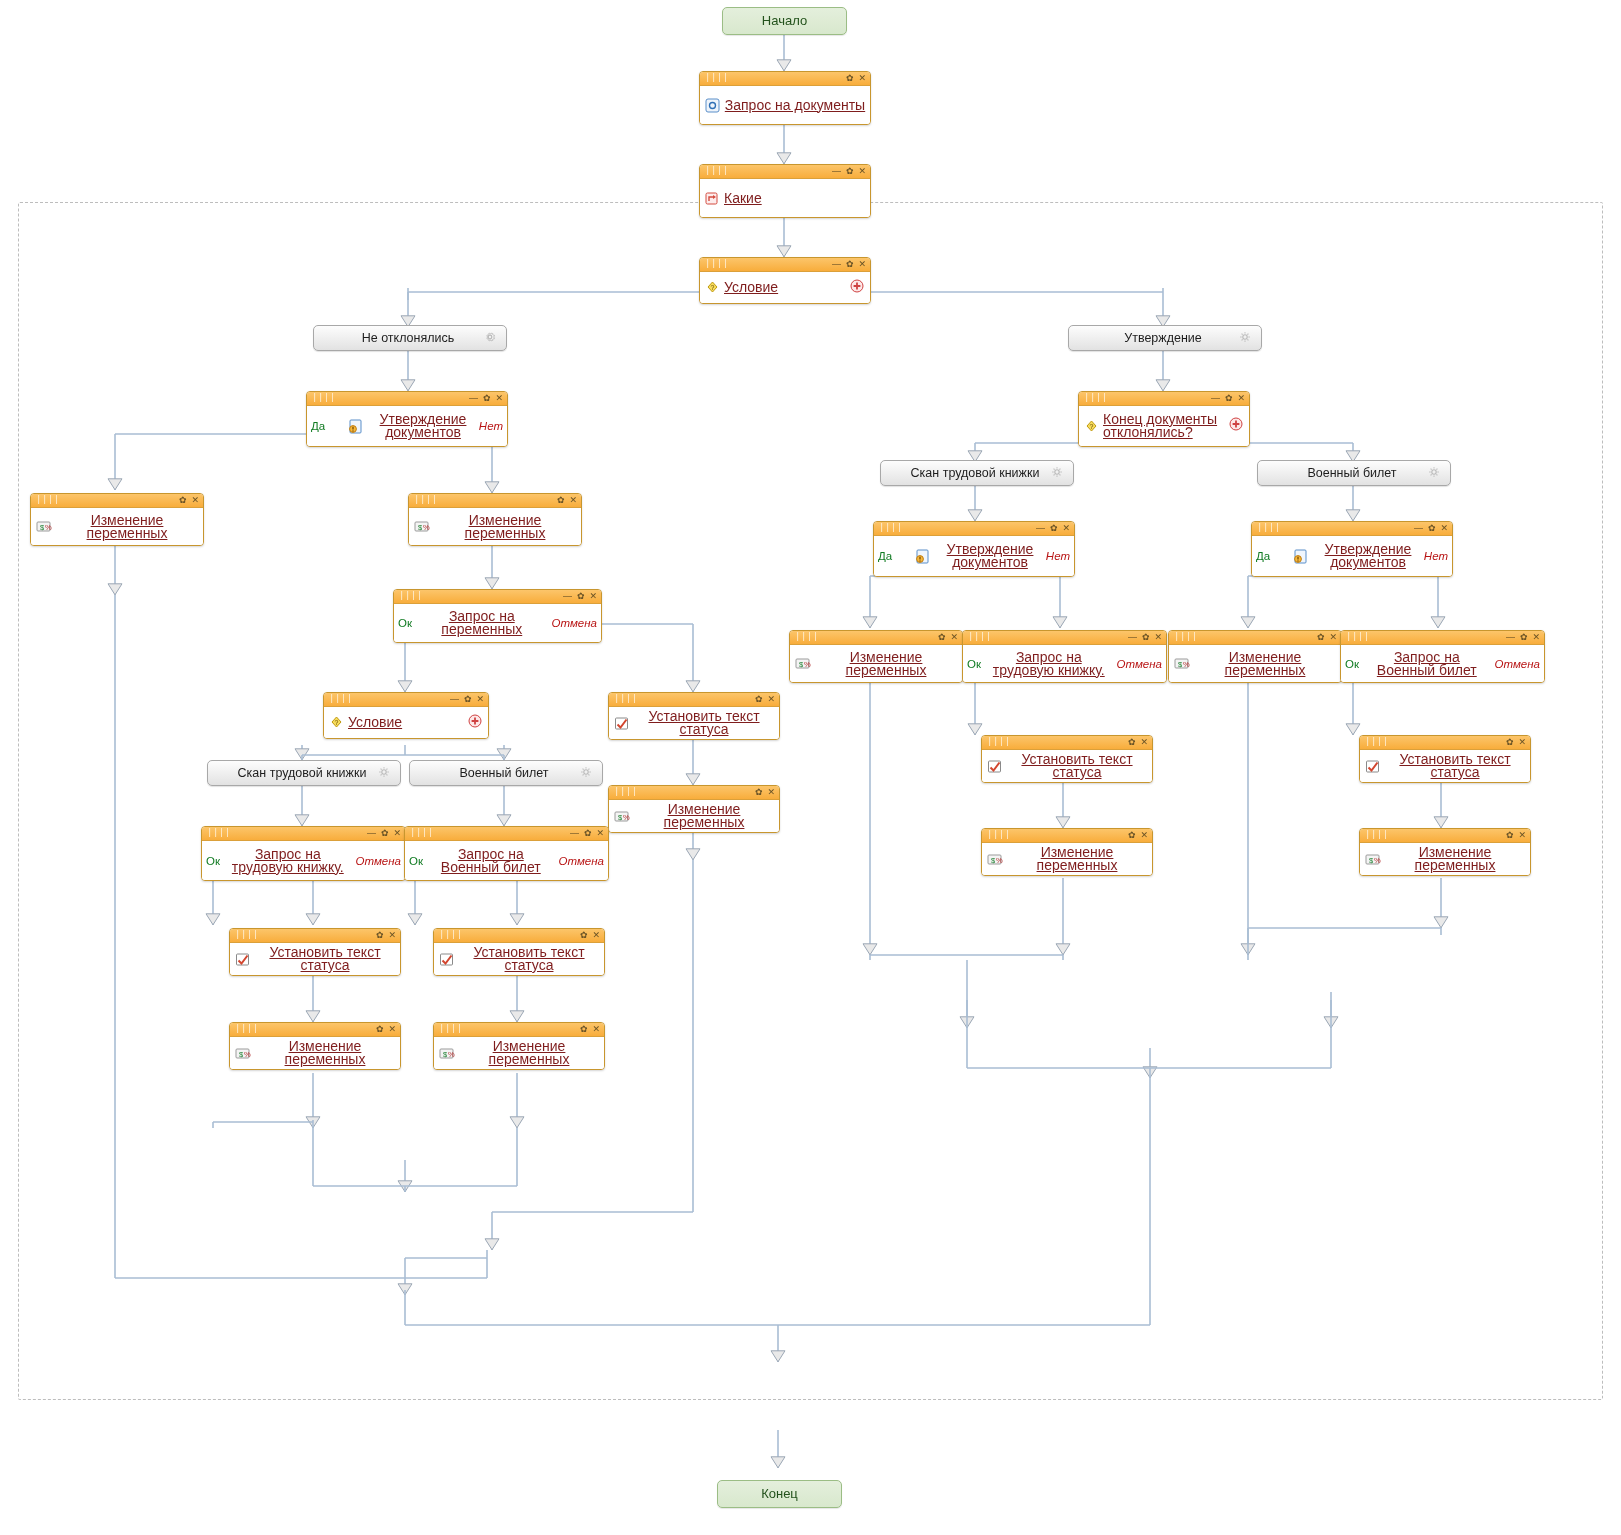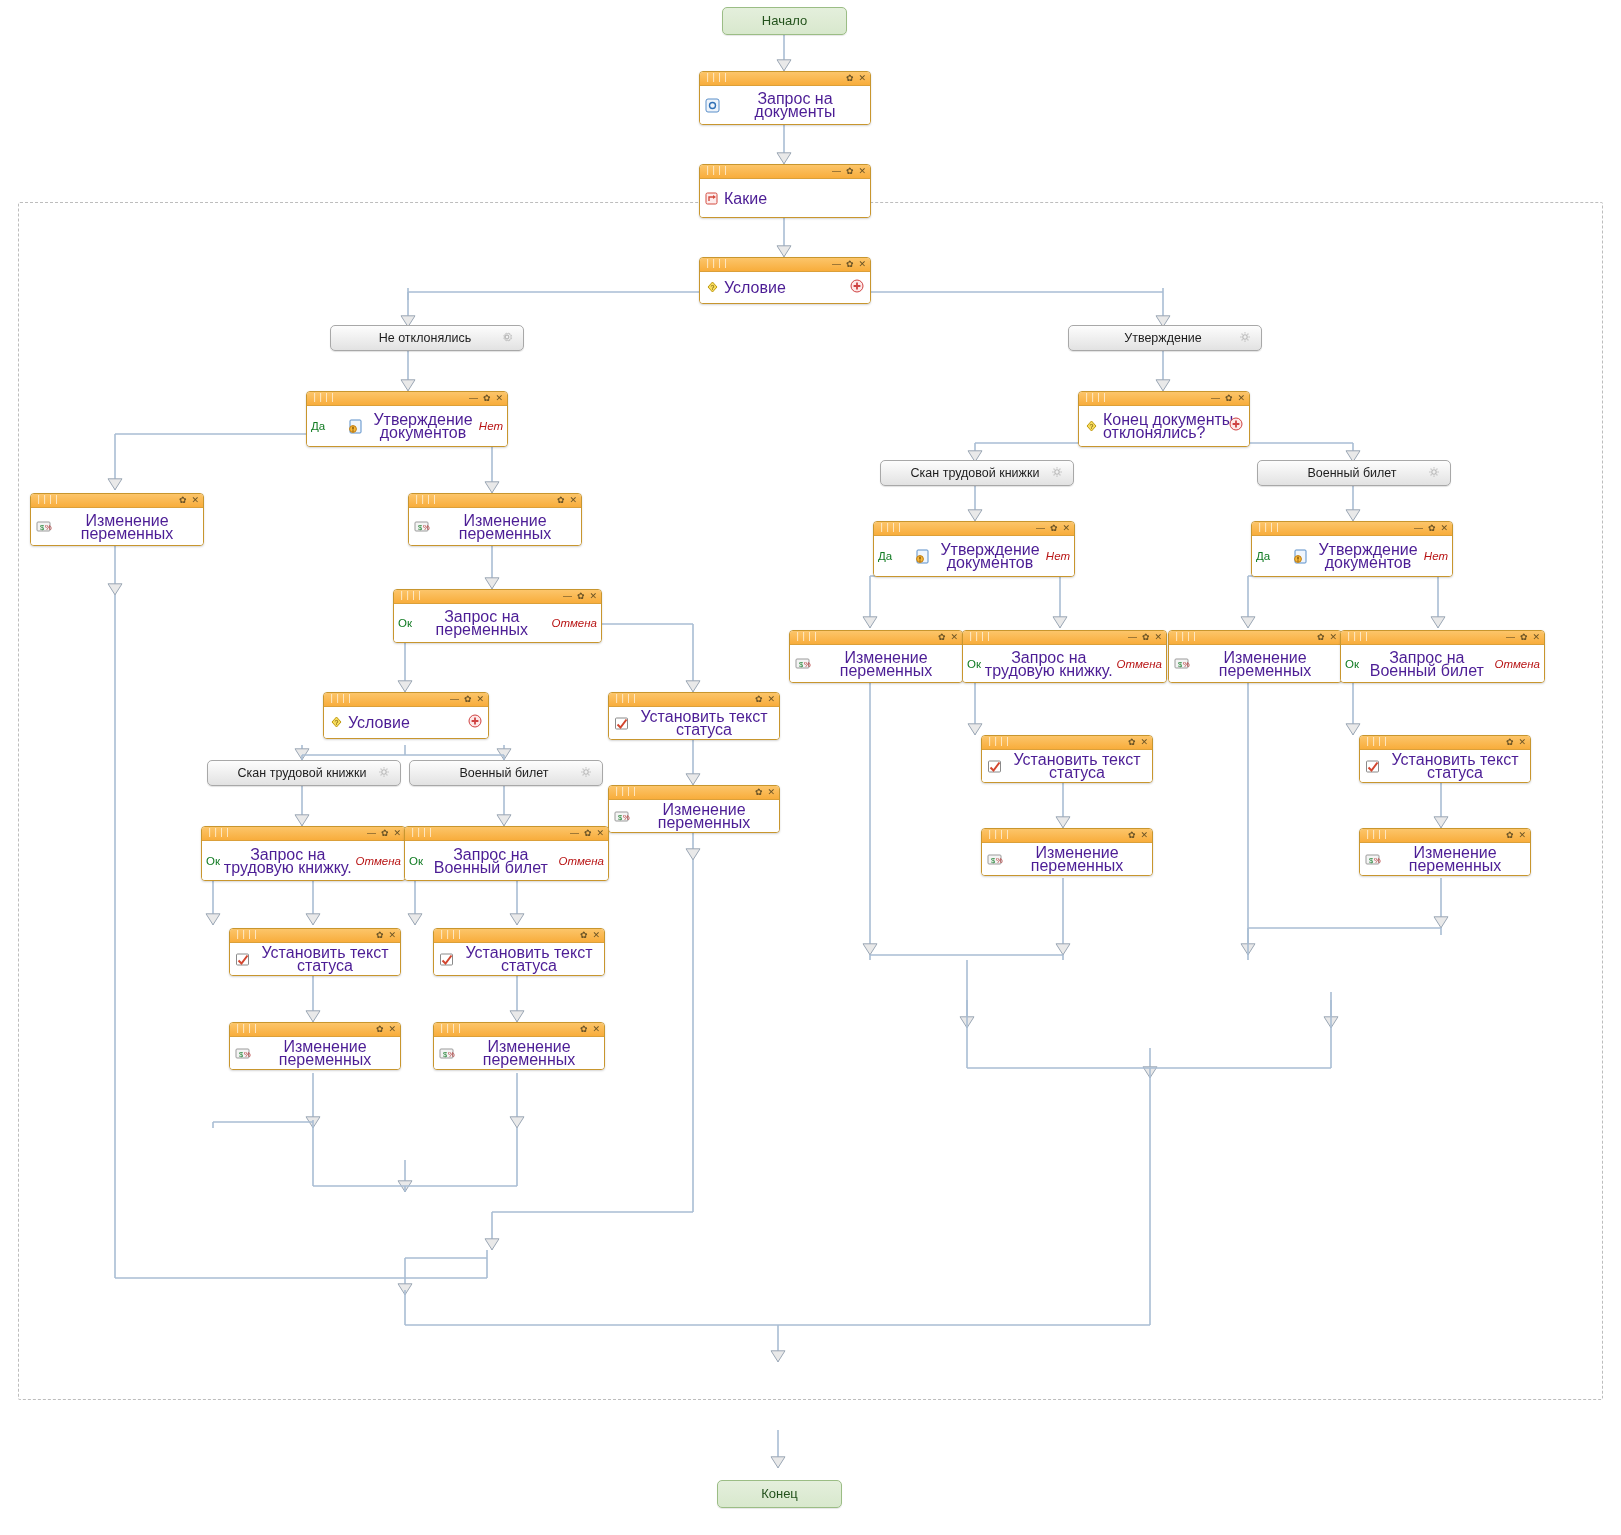--- a/index.html
+++ b/index.html
@@ -29,21 +29,21 @@
     box-shadow:0 1px 2px rgba(0,0,0,.17);overflow:hidden;}
   .card .tbar{height:13px;background:linear-gradient(#fcc56a,#f8ad3c);
     border-bottom:1px solid #dba03a;display:flex;align-items:center;position:relative;}
   .card .grip{margin-left:5px;color:#fff3dd;font-size:9px;letter-spacing:.5px;line-height:9px;
     font-family:"Liberation Mono","DejaVu Sans Mono",monospace;}
   .card .tbtns{position:absolute;right:4px;top:0;height:13px;display:flex;align-items:center;gap:5px;}
   .card .tb{font-size:9px;color:#6b5426;line-height:9px;}
   .card .body{position:relative;background:#fff;display:flex;align-items:center;
     padding:0 4px;min-height:30px;}
   .card .ico{width:17px;height:17px;flex:0 0 17px;margin-right:3px;}
-  .card .ttl{flex:1;text-align:center;font-size:16px;color:#4c1d95;line-height:13px;}
+  .card .ttl{flex:1;text-align:center;font-size:14px;color:#7f1d1d;line-height:13px;text-decoration:underline;}
   .card .ttl.left{text-align:left;}
   .card .side{font-size:11.5px;line-height:12px;white-space:nowrap;}
   .card .side.yes{color:#0f7a21;text-align:right;}
   .card .side.no{color:#b81414;font-style:italic;}
   .card .plus{position:absolute;right:6px;top:50%;transform:translateY(-50%);}
   .two-line{line-height:13px;}
 </style>
 </head>
 <body>
 
@@ -185,21 +185,21 @@
   </svg>
 
   <div class="terminal" style="left:722px;top:7px;width:123px;">
     <span>Начало</span>
   </div>
 
   <div class="terminal" style="left:717px;top:1480px;width:123px;">
     <span>Конец</span>
   </div>
 
-  <div class="pill" style="left:330px;top:325px;width:192px;">
+  <div class="pill" style="left:313px;top:325px;width:192px;">
     <span class="pill-label">Не отклонялись</span>
     <span class="gear">
       <svg width="12" height="12" viewBox="0 0 12 12">
           <path d="M6 3.6a2.4 2.4 0 100 4.8 2.4 2.4 0 000-4.8zm0 3.6a1.2 1.2 0 110-2.4 1.2 1.2 0 010 2.4z" fill="#8d8d8d"></path>
           <path d="M10.6 6.8l-.9-.4.03-.4-.03-.4.9-.4-.5-1.3-1 .2-.5-.5.2-1-1.3-.5-.4.9h-.8l-.4-.9-1.3.5.2 1-.5.5-1-.2-.5 1.3.9.4-.03.4.03.4-.9.4.5 1.3 1-.2.5.5-.2 1 1.3.5.4-.9h.8l.4.9 1.3-.5-.2-1 .5-.5 1 .2z" fill="none" stroke="#8d8d8d" stroke-width=".8"></path>
         </svg>
     </span>
   </div>
 
   <div class="pill" style="left:1068px;top:325px;width:192px;">

